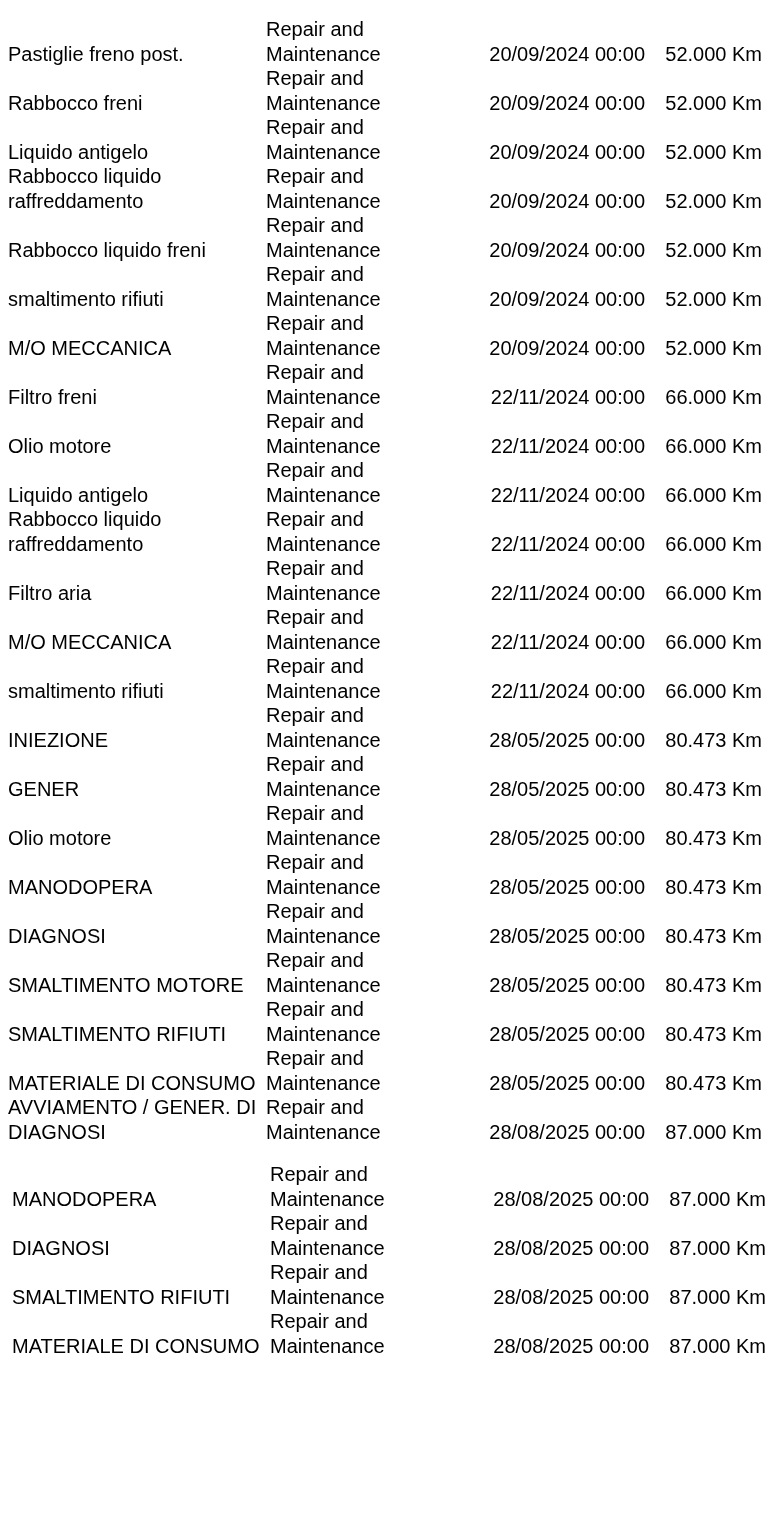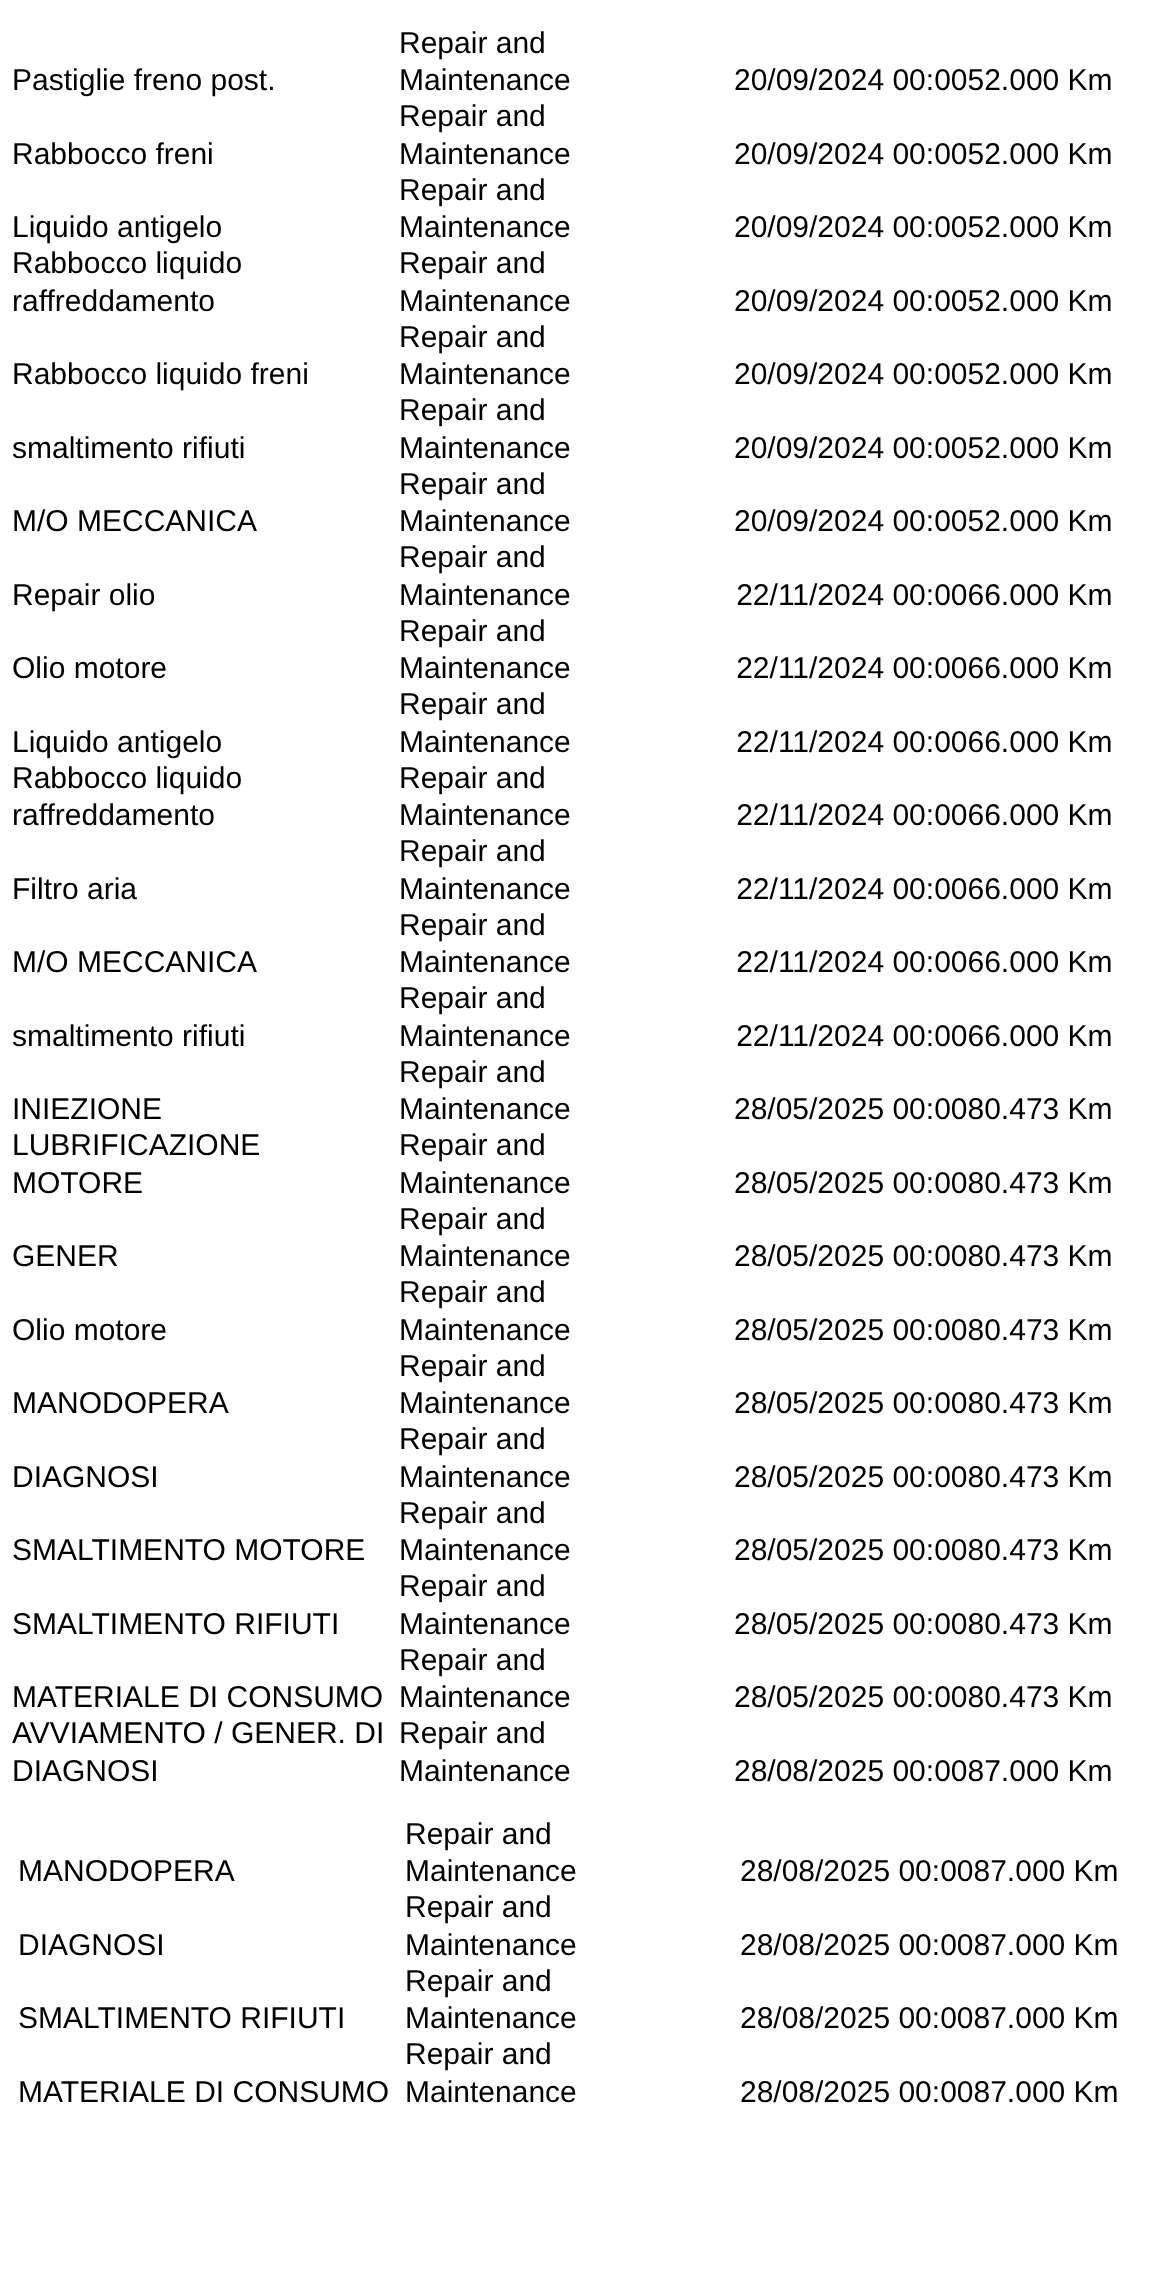--- a/index.html
+++ b/index.html
@@ -33,21 +33,21 @@
   col.c3 { width: 212px; }
   col.c4 { width: 117px; }
   td {
     padding: 0;
     border: none;
     vertical-align: bottom;
   }
   td.c1 .nm { max-width: 254px; }
   td.c2 { }
   td.c3 { text-align: right; white-space: nowrap; }
-  td.c4 { text-align: left; white-space: nowrap; }
+  td.c4 { text-align: right; white-space: nowrap; }
 </style>
 </head>
 <body>
 
 <div class="report">
   <table class="grp">
     <colgroup>
         <col class="c1">
         <col class="c2">
         <col class="c3">
@@ -112,21 +112,21 @@
     <td class="c1">
             <div class="nm">M/O MECCANICA</div>
           </td>
     <td class="c2">Repair and Maintenance</td>
     <td class="c3">20/09/2024 00:00</td>
     <td class="c4">52.000 Km</td>
   </tr>
 
   <tr>
     <td class="c1">
-            <div class="nm">Repair olio</div>
+            <div class="nm">Filtro freni</div>
           </td>
     <td class="c2">Repair and Maintenance</td>
     <td class="c3">22/11/2024 00:00</td>
     <td class="c4">66.000 Km</td>
   </tr>
 
   <tr>
     <td class="c1">
             <div class="nm">Olio motore</div>
           </td>
@@ -182,28 +182,20 @@
 
   <tr>
     <td class="c1">
             <div class="nm">INIEZIONE</div>
           </td>
     <td class="c2">Repair and Maintenance</td>
     <td class="c3">28/05/2025 00:00</td>
     <td class="c4">80.473 Km</td>
   </tr>
 
-  <tr>
-    <td class="c1">
-            <div class="nm">LUBRIFICAZIONE MOTORE</div>
-          </td>
-    <td class="c2">Repair and Maintenance</td>
-    <td class="c3">28/05/2025 00:00</td>
-    <td class="c4">80.473 Km</td>
-  </tr>
 
 
   <tr>
     <td class="c1">
             <div class="nm">GENER</div>
           </td>
     <td class="c2">Repair and Maintenance</td>
     <td class="c3">28/05/2025 00:00</td>
     <td class="c4">80.473 Km</td>
   </tr>

